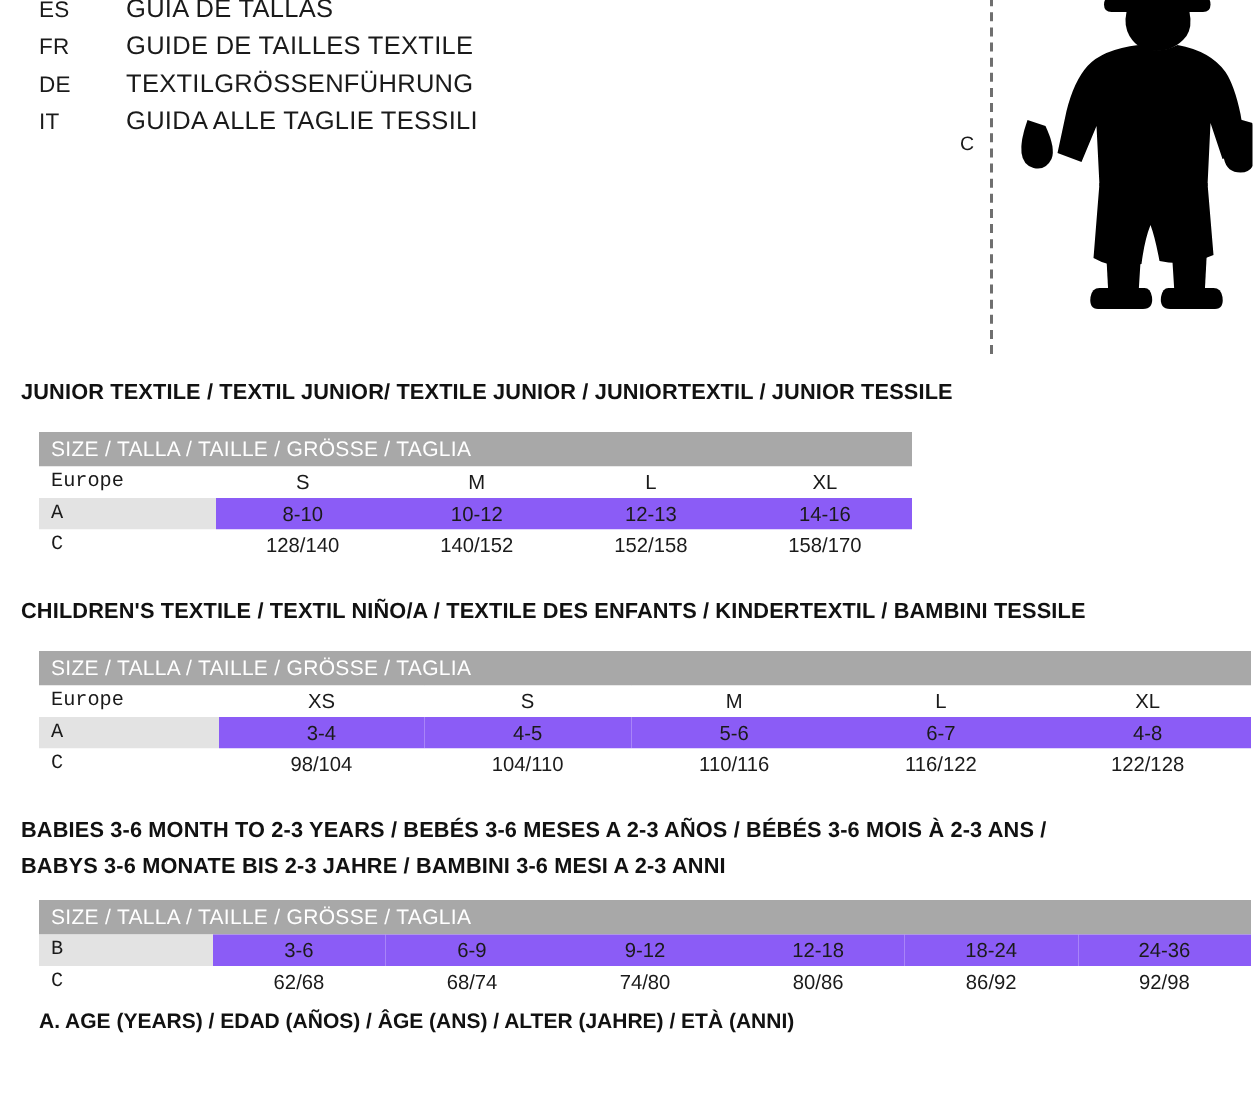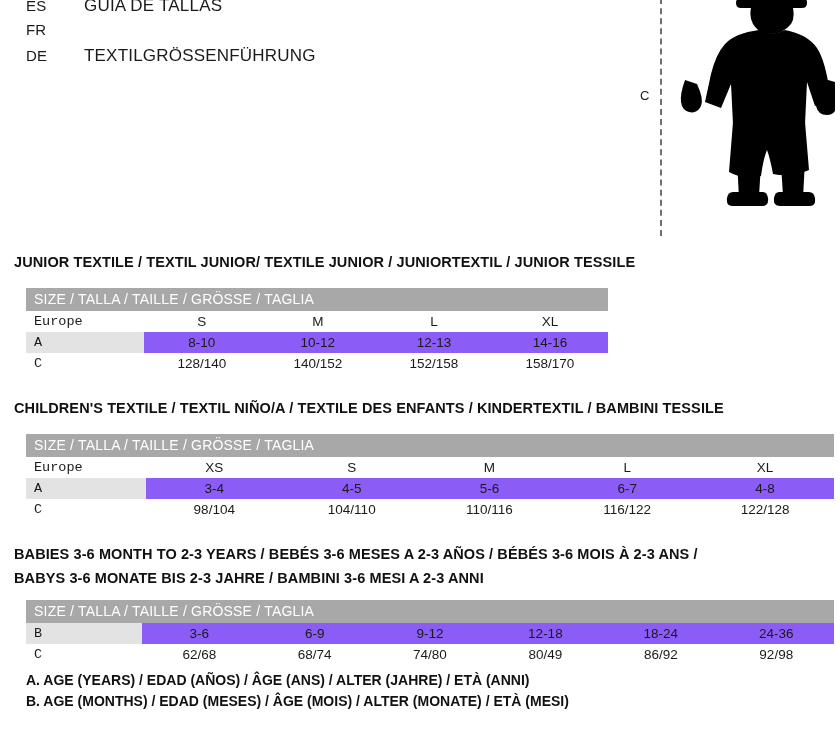--- a/index.html
+++ b/index.html
@@ -127,24 +127,29 @@
 </head>
 <body>
 
 <div class="lang-block">
   <div class="lang-row">
     <span class="lang-code">ES</span>
     <span class="lang-text">GUIA DE TALLAS</span>
   </div>
   <div class="lang-row">
     <span class="lang-code">FR</span>
+    <span class="lang-text">GUIDE DE TAILLES TEXTILE</span>
   </div>
   <div class="lang-row">
     <span class="lang-code">DE</span>
     <span class="lang-text">TEXTILGRÖSSENFÜHRUNG</span>
+  </div>
+  <div class="lang-row">
+    <span class="lang-code">IT</span>
+    <span class="lang-text">GUIDA ALLE TAGLIE TESSILI</span>
   </div>
 </div>
 
 <div class="figure-area">
   <div class="dashed-line"></div>
   <div class="c-label">C</div>
   <svg class="figure-svg" width="160" height="262" viewBox="0 0 160 262">
     <g fill="#000000">
 
       <path d="M74 2 q-4 -2 2 -2 h26 q14 0 20 10 q4 6 3 12 l-2 6 h-52 l-1 -10 q-1 -10 4 -16 z"></path>
@@ -251,23 +256,22 @@
     <td class="cell" style="width:115px;">9-12</td>
     <td class="cell" style="width:115px;">12-18</td>
     <td class="cell" style="width:115px;">18-24</td>
     <td class="cell" style="width:115px;">24-36</td>
   </tr>
   <tr class="row-alt">
     <td class="row-label">C</td>
     <td class="cell">62/68</td>
     <td class="cell">68/74</td>
     <td class="cell">74/80</td>
-    <td class="cell">80/49</td>
+    <td class="cell">80/86</td>
     <td class="cell">86/92</td>
     <td class="cell">92/98</td>
   </tr>
 </tbody>
   </table>
 
 <div class="footnotes">
   <div>A. AGE (YEARS) / EDAD (AÑOS) / ÂGE (ANS) / ALTER (JAHRE) / ETÀ (ANNI)</div>
-  <div>B. AGE (MONTHS) / EDAD (MESES) / ÂGE (MOIS) / ALTER (MONATE) / ETÀ (MESI)</div>
 </div>
 
 </body></html>

